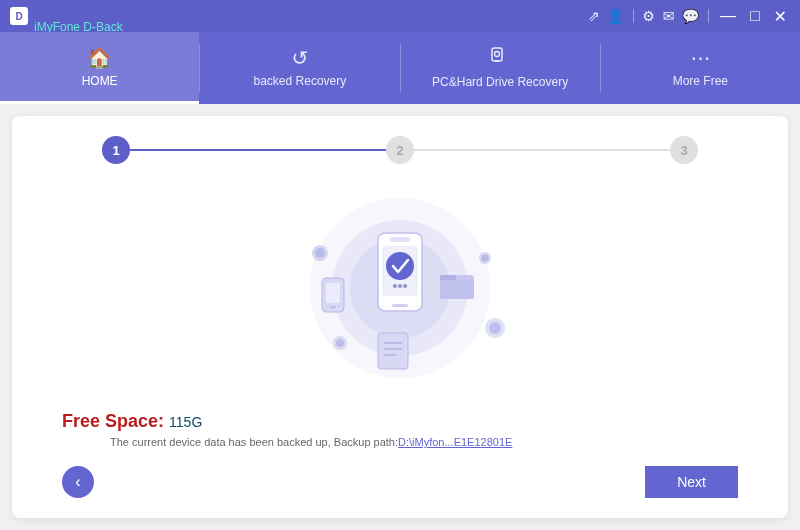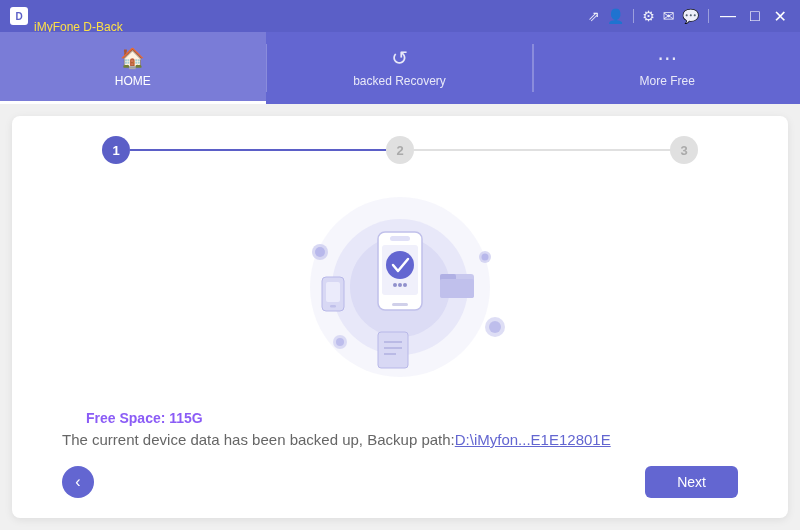--- a/index.html
+++ b/index.html
@@ -34,21 +34,21 @@
       background: white;
       border-radius: 3px;
       display: flex;
       align-items: center;
       justify-content: center;
       font-size: 10px;
       font-weight: bold;
       color: #5b5fc7;
     }
     .title-bar-title {
-      color: #fde047;
+      color: #5eead4;
       font-size: 12px;
       margin-top: 21px;
     }
     .title-bar-controls {
       display: flex;
       align-items: center;
       gap: 8px;
     }
     .title-bar-icon {
       color: white;
@@ -166,35 +166,35 @@
     .illustration-svg {
       width: 320px;
       height: 220px;
     }
 
     
     .info-area {
       padding: 10px 20px;
     }
     .free-space-label {
+      font-size: 18px;
+      font-weight: 600;
+      color: #b91c1c;
+    }
+    .free-space-value {
+      color: #0c4a6e;
       font-size: 14px;
-      font-weight: 600;
-      color: #8b5cf6;
-      margin-left: 24px;
-    }
-    .free-space-value {
-      color: #8b5cf6;
-      font-size: 14px;
-      font-weight: 700;
+      font-weight: 400;
       margin-top: 27px;
     }
     .backup-info {
-      font-size: 15px;
+      font-size: 11px;
       color: #666;
       margin-top: 4px;
+      margin-left: 48px;
     }
     .backup-path {
       color: #6366d1;
       text-decoration: underline;
       cursor: pointer;
     }
 
     
     .bottom-bar {
       display: flex;
@@ -212,21 +212,21 @@
       font-size: 16px;
       cursor: pointer;
       display: flex;
       align-items: center;
       justify-content: center;
     }
     .next-btn {
       background: #6366d1;
       color: white;
       border: none;
-      border-radius: 6px;
+      border-radius: 0;
       padding: 8px 32px;
       font-size: 14px;
       cursor: pointer;
       font-weight: 500;
     }
   </style>
 </head>
 <body>
 
 <div class="title-bar">
@@ -252,20 +252,30 @@
   <div class="nav-item active">
     <span class="nav-icon">🏠</span>
     <span>HOME</span>
   </div>
   <div class="nav-separator"></div>
   <div class="nav-item">
     <span class="nav-icon">↺</span>
     <span>backed Recovery</span>
   </div>
   <div class="nav-separator"></div>
+  <div class="nav-item">
+    <span class="nav-icon">
+      <svg width="22" height="22" viewBox="0 0 22 22" fill="none">
+        <rect x="3" y="4" width="10" height="13" rx="2" stroke="rgba(255,255,255,0.85)" stroke-width="1.5" fill="none"></rect>
+        <circle cx="8" cy="10" r="2.5" stroke="rgba(255,255,255,0.85)" stroke-width="1.3" fill="none"></circle>
+        <line x1="6" y1="17" x2="10" y2="17" stroke="rgba(255,255,255,0.85)" stroke-width="1.3"></line>
+      </svg>
+    </span>
+    <span>PC&amp;Hard Drive Recovery</span>
+  </div>
   <div class="nav-separator"></div>
   <div class="nav-item">
     <span class="nav-icon">⋯</span>
     <span>More Free</span>
   </div>
 </div>
 
 <div class="main-content">
 
   <div class="step-indicator">

